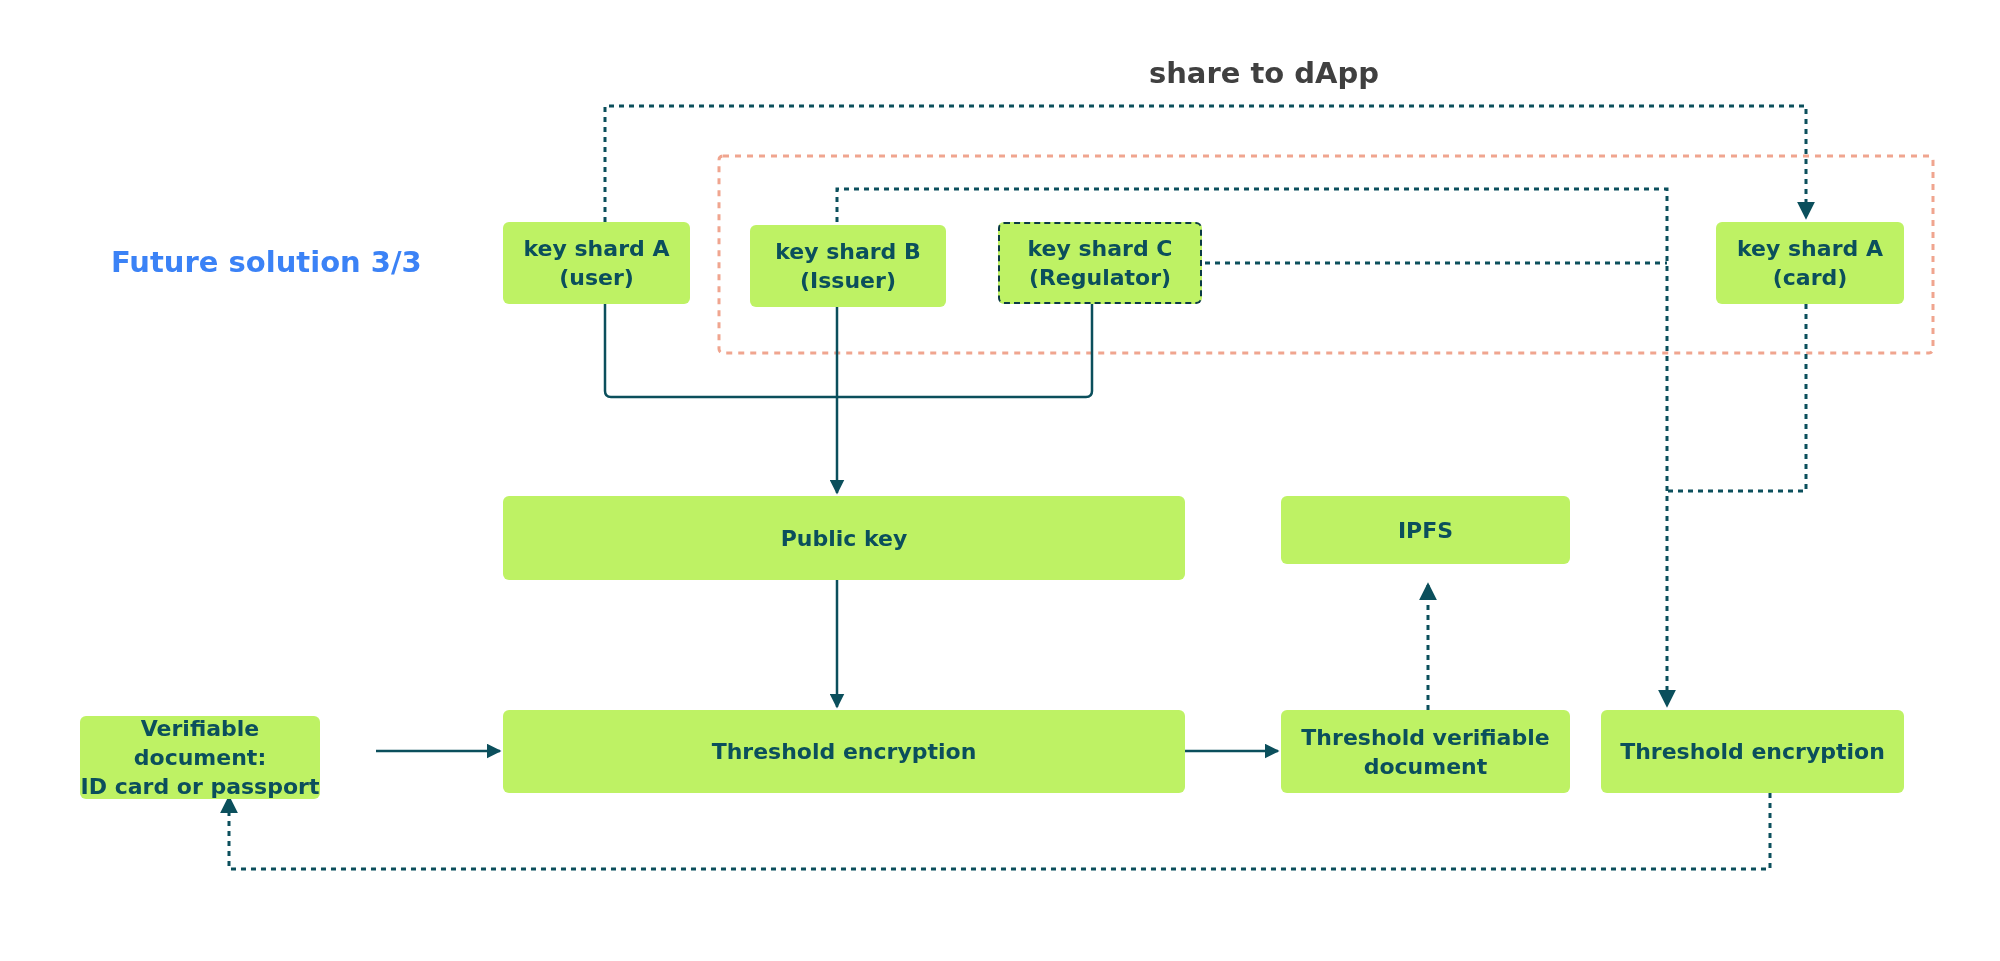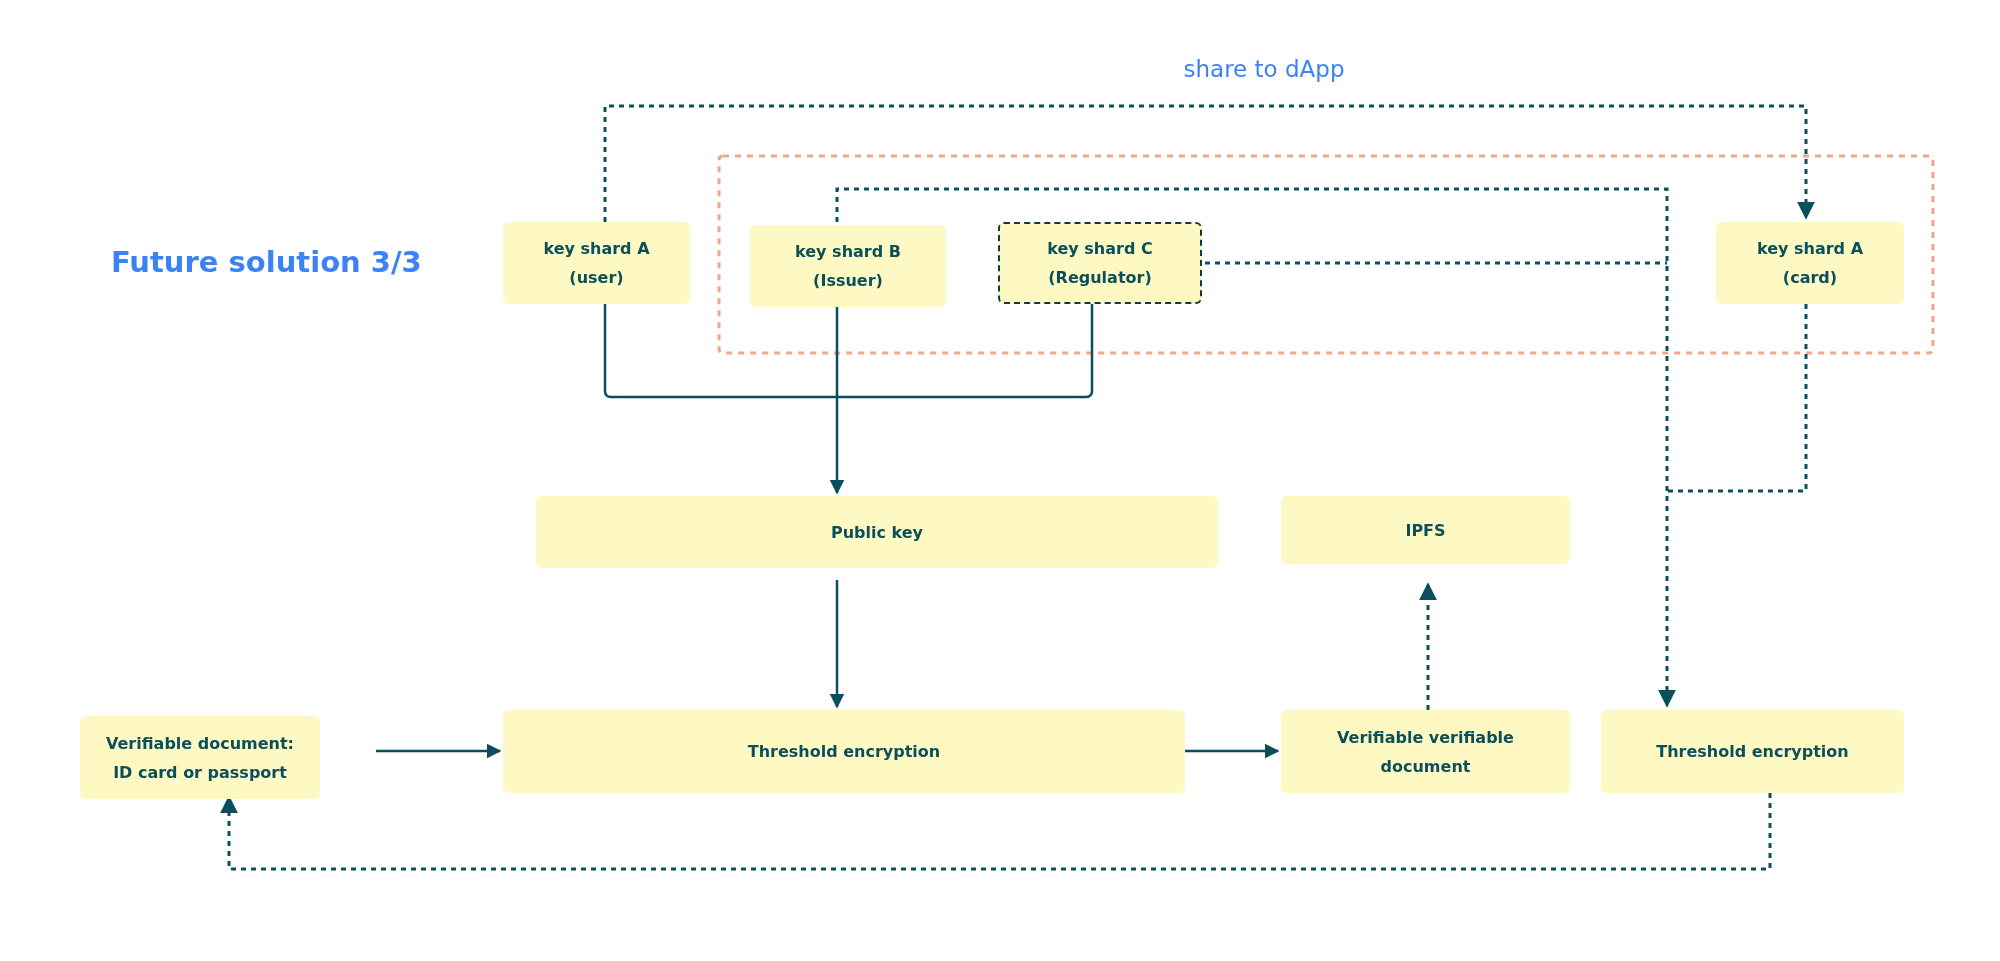--- a/index.html
+++ b/index.html
@@ -1,25 +1,25 @@
 <!DOCTYPE html>
 <html><head>
 <meta charset="utf-8">
 <style>
   html, body { margin: 0; padding: 0; background: #ffffff; }
   body { width: 2000px; height: 961px; position: relative; overflow: hidden;
          font-family: "DejaVu Sans", sans-serif; }
   svg.wires { position: absolute; left: 0; top: 0; }
-  .node { position: absolute; background: #fef9c3; border-radius: 6px; color: #0b4f5c;
+  .node { position: absolute; background: #bef264; border-radius: 6px; color: #0b4f5c;
           display: flex; align-items: center; justify-content: center; text-align: center;
-          font-weight: bold; font-size: 16px; line-height: 29px; box-sizing: border-box; }
+          font-weight: bold; font-size: 22px; line-height: 29px; box-sizing: border-box; }
   .node.dashed { border: 2px dashed #0b3b45; }
   .title { position: absolute; left: 111px; top: 245px; font-size: 29px; font-weight: bold; color: #3b82f6; }
   .edge-label { position: absolute; left: 1264px; top: 56px; transform: translateX(-50%);
-                font-size: 23px; font-weight: normal; color: #3b82f6; white-space: nowrap; }
+                font-size: 29px; font-weight: bold; color: #404040; white-space: nowrap; }
 </style>
 </head>
 <body>
 
 <svg class="wires" width="2000" height="961">
   <defs>
     <marker id="arr" viewBox="0 0 10 10" refX="9" refY="5" markerWidth="6" markerHeight="6" orient="auto-start-reverse">
       <path d="M0,0 L10,5 L0,10 z" fill="#0b4f5c"></path>
     </marker>
   </defs>
@@ -54,23 +54,23 @@
 <div class="node" style="left:750px;top:225px;width:196px;height:82px;">
   <div><span>key shard B</span><br><span>(Issuer)</span></div>
 </div>
 <div class="node dashed" style="left:998px;top:222px;width:204px;height:82px;">
   <div><span>key shard C</span><br><span>(Regulator)</span></div>
 </div>
 <div class="node" style="left:1716px;top:222px;width:188px;height:82px;">
   <div><span>key shard A</span><br><span>(card)</span></div>
 </div>
 
-<div class="node" style="left:503px;top:496px;width:682px;height:72px;margin-left:33px;">Public key</div>
+<div class="node" style="left:503px;top:496px;width:682px;height:84px;">Public key</div>
 <div class="node" style="left:1281px;top:496px;width:289px;height:68px;">IPFS</div>
 
 <div class="node" style="left:80px;top:716px;width:240px;height:83px;">
   <div><span>Verifiable document:</span><br><span>ID card or passport</span></div>
 </div>
 <div class="node" style="left:503px;top:710px;width:682px;height:83px;">Threshold encryption</div>
 <div class="node" style="left:1281px;top:710px;width:289px;height:83px;">
-  <div><span>Verifiable verifiable</span><br><span>document</span></div>
+  <div><span>Threshold verifiable</span><br><span>document</span></div>
 </div>
 <div class="node" style="left:1601px;top:710px;width:303px;height:83px;">Threshold encryption</div>
 
 </body></html>

